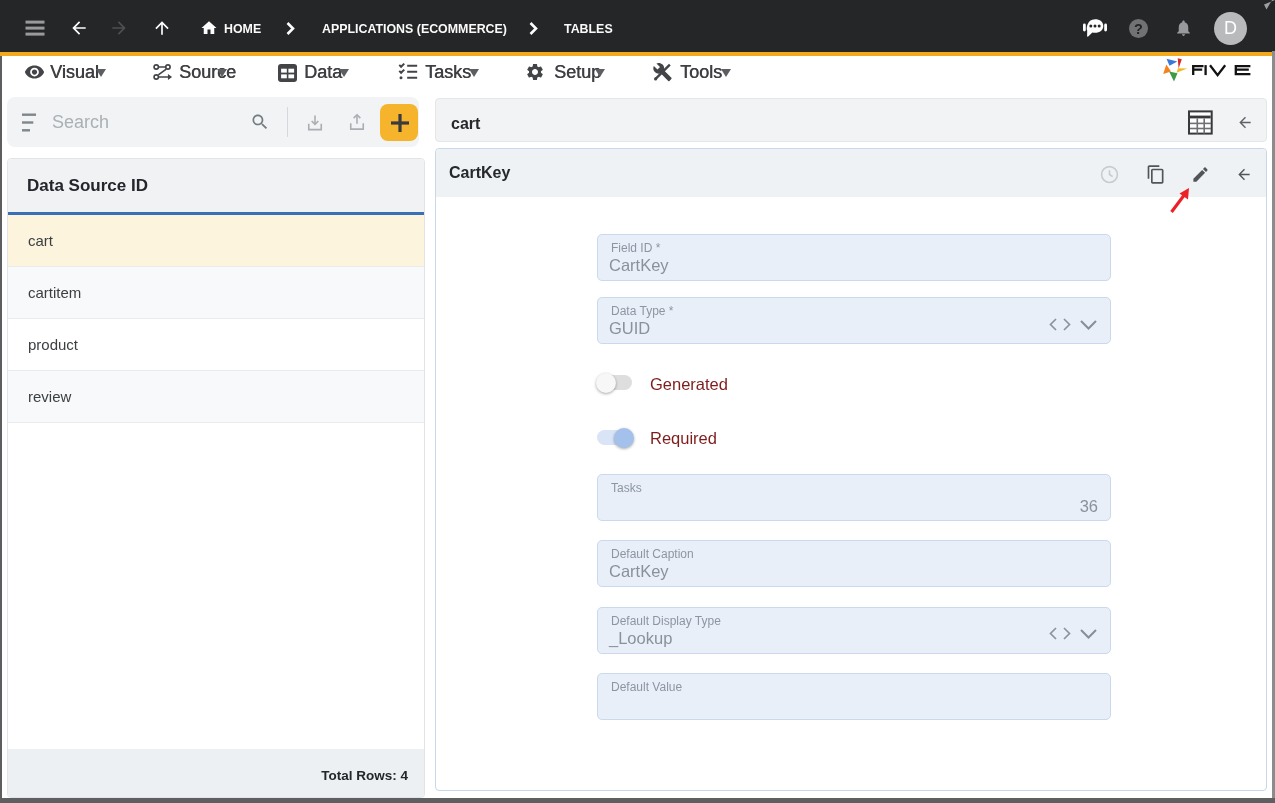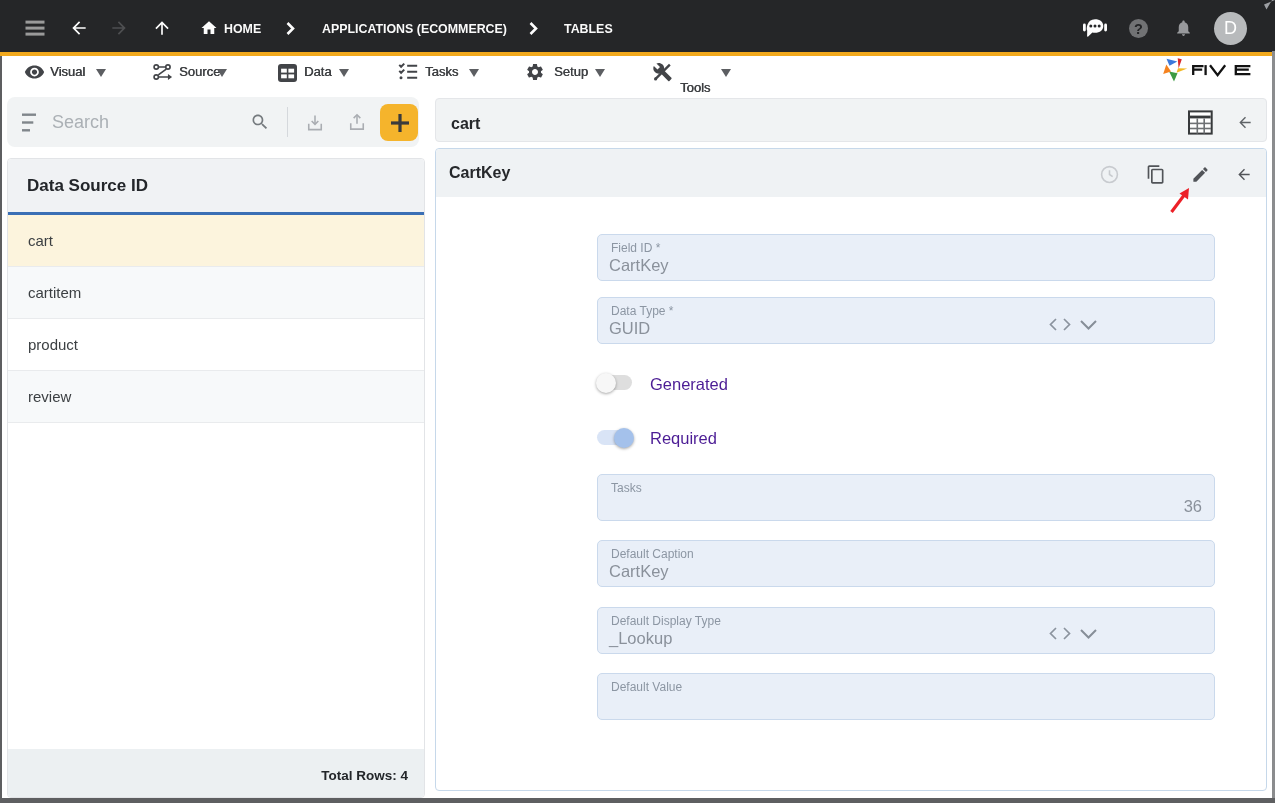--- a/index.html
+++ b/index.html
@@ -11,21 +11,21 @@
 
   
   #topbar { position:absolute; left:0; top:0; width:1275px; height:52px; background:#252628; }
   .crumb { position:absolute; top:3px; height:52px; line-height:52px; color:#fafafa;
     font-size:12.4px; font-weight:bold; letter-spacing:0; white-space:nowrap; }
   #yellowline { position:absolute; left:0; top:52px; width:1275px; height:4px; background:#F2A91D; }
 
   
   #menubar { position:absolute; left:0; top:56px; width:1275px; height:41px; background:#fff; }
   .mtext { position:absolute; top:56px; height:32px; line-height:32px; color:#3e4043;
-    font-size:13px; font-weight:normal; text-shadow:0.45px 0 0 #3e4043; }
+    font-size:18px; font-weight:normal; text-shadow:0.45px 0 0 #3e4043; }
 
   
   #searchbox { position:absolute; left:7px; top:97px; width:412px; height:50px;
     background:#f1f3f4; border-radius:8px; }
   #searchph { position:absolute; left:52px; top:97px; height:50px; line-height:50px;
     color:#abb0b5; font-size:18px; }
   #plusbtn { position:absolute; left:380px; top:104px; width:38px; height:37px;
     background:#F5B42C; border-radius:8px; }
   #tablecard { position:absolute; left:7px; top:158px; width:418px; height:640px;
     border:1px solid #e2e4e7; border-radius:4px; background:#fff; }
@@ -48,26 +48,26 @@
   #carthead .title { position:absolute; left:15px; top:4px; height:42px; line-height:42px;
     font-size:16px; font-weight:bold; color:#26282b; }
   #ckcard { position:absolute; left:435px; top:148px; width:832px; height:643px;
     background:#fff; border:1px solid #c6d8ea; border-radius:4px; }
   #ckhead { position:absolute; left:0; top:0; width:100%; height:48px; background:#eff2f4;
     border-radius:4px 4px 0 0; }
   #ckhead .title { position:absolute; left:13px; top:0; height:48px; line-height:48px;
     font-size:16px; font-weight:bold; color:#26282b; }
 
   
-  .fld { position:absolute; left:597px; width:618px; height:47px;
+  .fld { position:absolute; left:597px; width:514px; height:47px;
     background:#E9EFF8; border:1px solid #CAD9EC; border-radius:5px; }
   .fld .lbl { position:absolute; left:13px; top:6px; font-size:12px; color:#8C96A3; }
   .fld .val { position:absolute; left:11px; top:21px; font-size:16.5px; color:#8A919B; }
   .fld .valr { position:absolute; right:12px; top:22px; font-size:16.5px; color:#8A919B; }
-  .tglbl { position:absolute; left:650px; font-size:16.5px; color:#4c1d95; }
+  .tglbl { position:absolute; left:650px; font-size:16.5px; color:#7f1d1d; }
 
   
   .track { position:absolute; width:35px; height:15px; border-radius:8px; }
   .thumb { position:absolute; width:20px; height:20px; border-radius:50%;
     box-shadow:0 1px 3px rgba(0,0,0,.35); }
 
   
   #rightedge { position:absolute; left:1272px; top:51px; width:3px; height:747px; background:#8b8c8e; }
   #bottomedge { position:absolute; left:0; top:798px; width:1275px; height:5px; background:#5e5f61; }
 </style>
@@ -199,21 +199,21 @@
       <polygon points="0,0 10,0 5,8" fill="#5c5e62"></polygon>
     </svg>
 
   <svg class="abs" style="left:652px; top:62px;" width="21" height="20" viewBox="0 0 24 24">
     <g fill="#424448">
       <path d="M22.7 19l-9.1-9.1c.9-2.3.4-5-1.5-6.9-2-2-5-2.4-7.4-1.3L9 6 6 9 1.6 4.7C.4 7.1.9 10.1 2.9 12.1c1.9 1.9 4.6 2.4 6.9 1.5l9.1 9.1c.4.4 1 .4 1.4 0l2.3-2.3c.5-.4.5-1.1.1-1.4z"></path>
       <path d="M19.8 2.2L2.7 19.3l2 2L21.8 4.2z"></path>
       <circle cx="3.7" cy="20.3" r="1.9"></circle>
     </g>
   </svg>
-  <div class="mtext" style="left:680px;margin-top:16px;">Tools</div>
+  <div class="mtext" style="left:680px;">Tools</div>
   <svg class="abs" style="left:721px; top:69px;" width="10" height="8" viewBox="0 0 10 8">
       <polygon points="0,0 10,0 5,8" fill="#5c5e62"></polygon>
     </svg>
 
   <svg class="abs" style="left:1160px; top:56px;" width="95" height="28" viewBox="0 0 95 28">
 
     <g>
       <polygon points="6.5,2.8 17.3,5.5 9.5,9.8" fill="#3B78DB"></polygon>
       <polygon points="17.7,2.2 21.8,3.3 18.6,12.5" fill="#D92B2B"></polygon>
       <polygon points="16.5,16.8 27.3,12.6 18,12.3" fill="#F2B824"></polygon>

